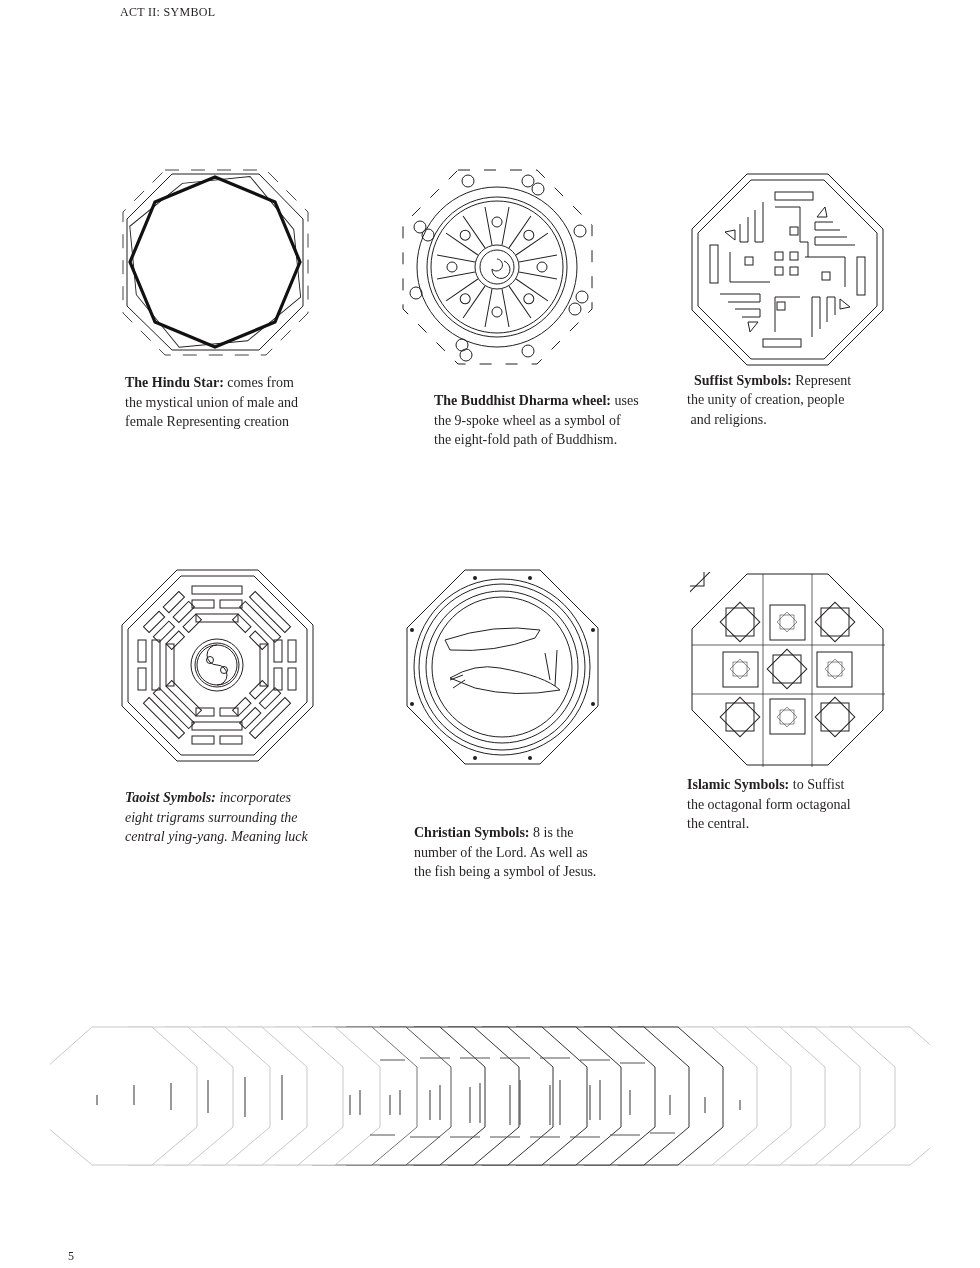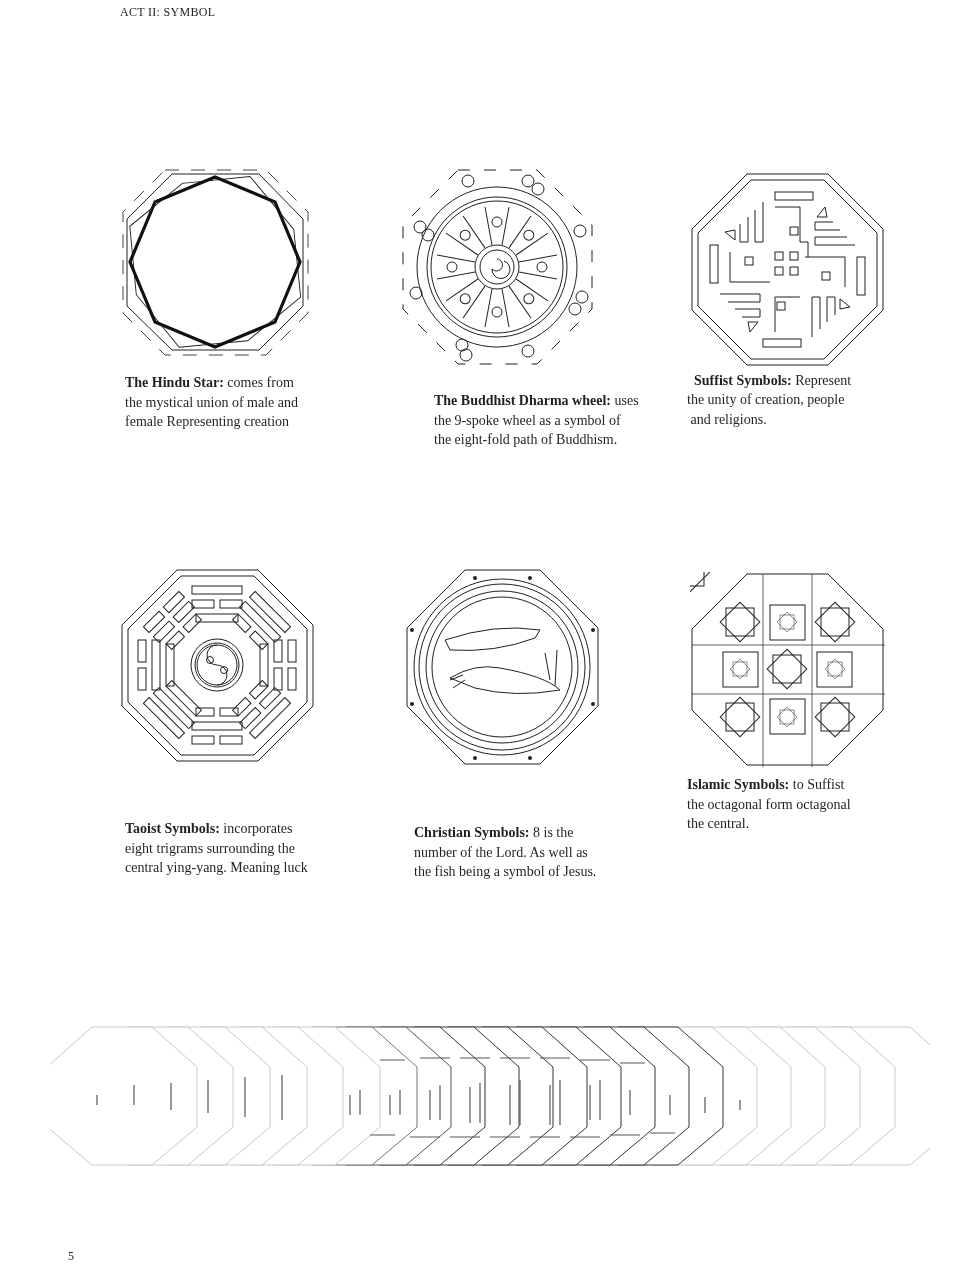--- a/index.html
+++ b/index.html
@@ -251,21 +251,21 @@
   <span>female Representing creation</span>
 </div>
 <div class="caption" style="left:394px;top:391px;margin-left:40px;">
   <b>The Buddhist Dharma wheel:</b><span> uses</span><br>
   <span>the 9-spoke wheel as a symbol of</span><br>
   <span>the eight-fold path of Buddhism.</span>
 </div>
 <div class="caption" style="left:687px;top:351px;white-space:pre;">
   <b>Suffist Symbols:</b><span> Represent</span><br><span>the unity of creation, people</span><br><span> and religions.</span>
 </div>
-<div class="caption" style="left:125px;top:819px;">
+<div class="caption" style="left:125px;top:788px;font-style:italic;">
   <b>Taoist Symbols:</b><span> incorporates</span><br>
   <span>eight trigrams surrounding the</span><br>
   <span>central ying-yang. Meaning luck</span>
 </div>
 <div class="caption" style="left:414px;top:775px;margin-top:48px;">
   <b>Christian Symbols:</b><span> 8 is the</span><br>
   <span>number of the Lord. As well as</span><br>
   <span>the fish being a symbol of Jesus.</span>
 </div>
 <div class="caption" style="left:687px;top:775px;">

